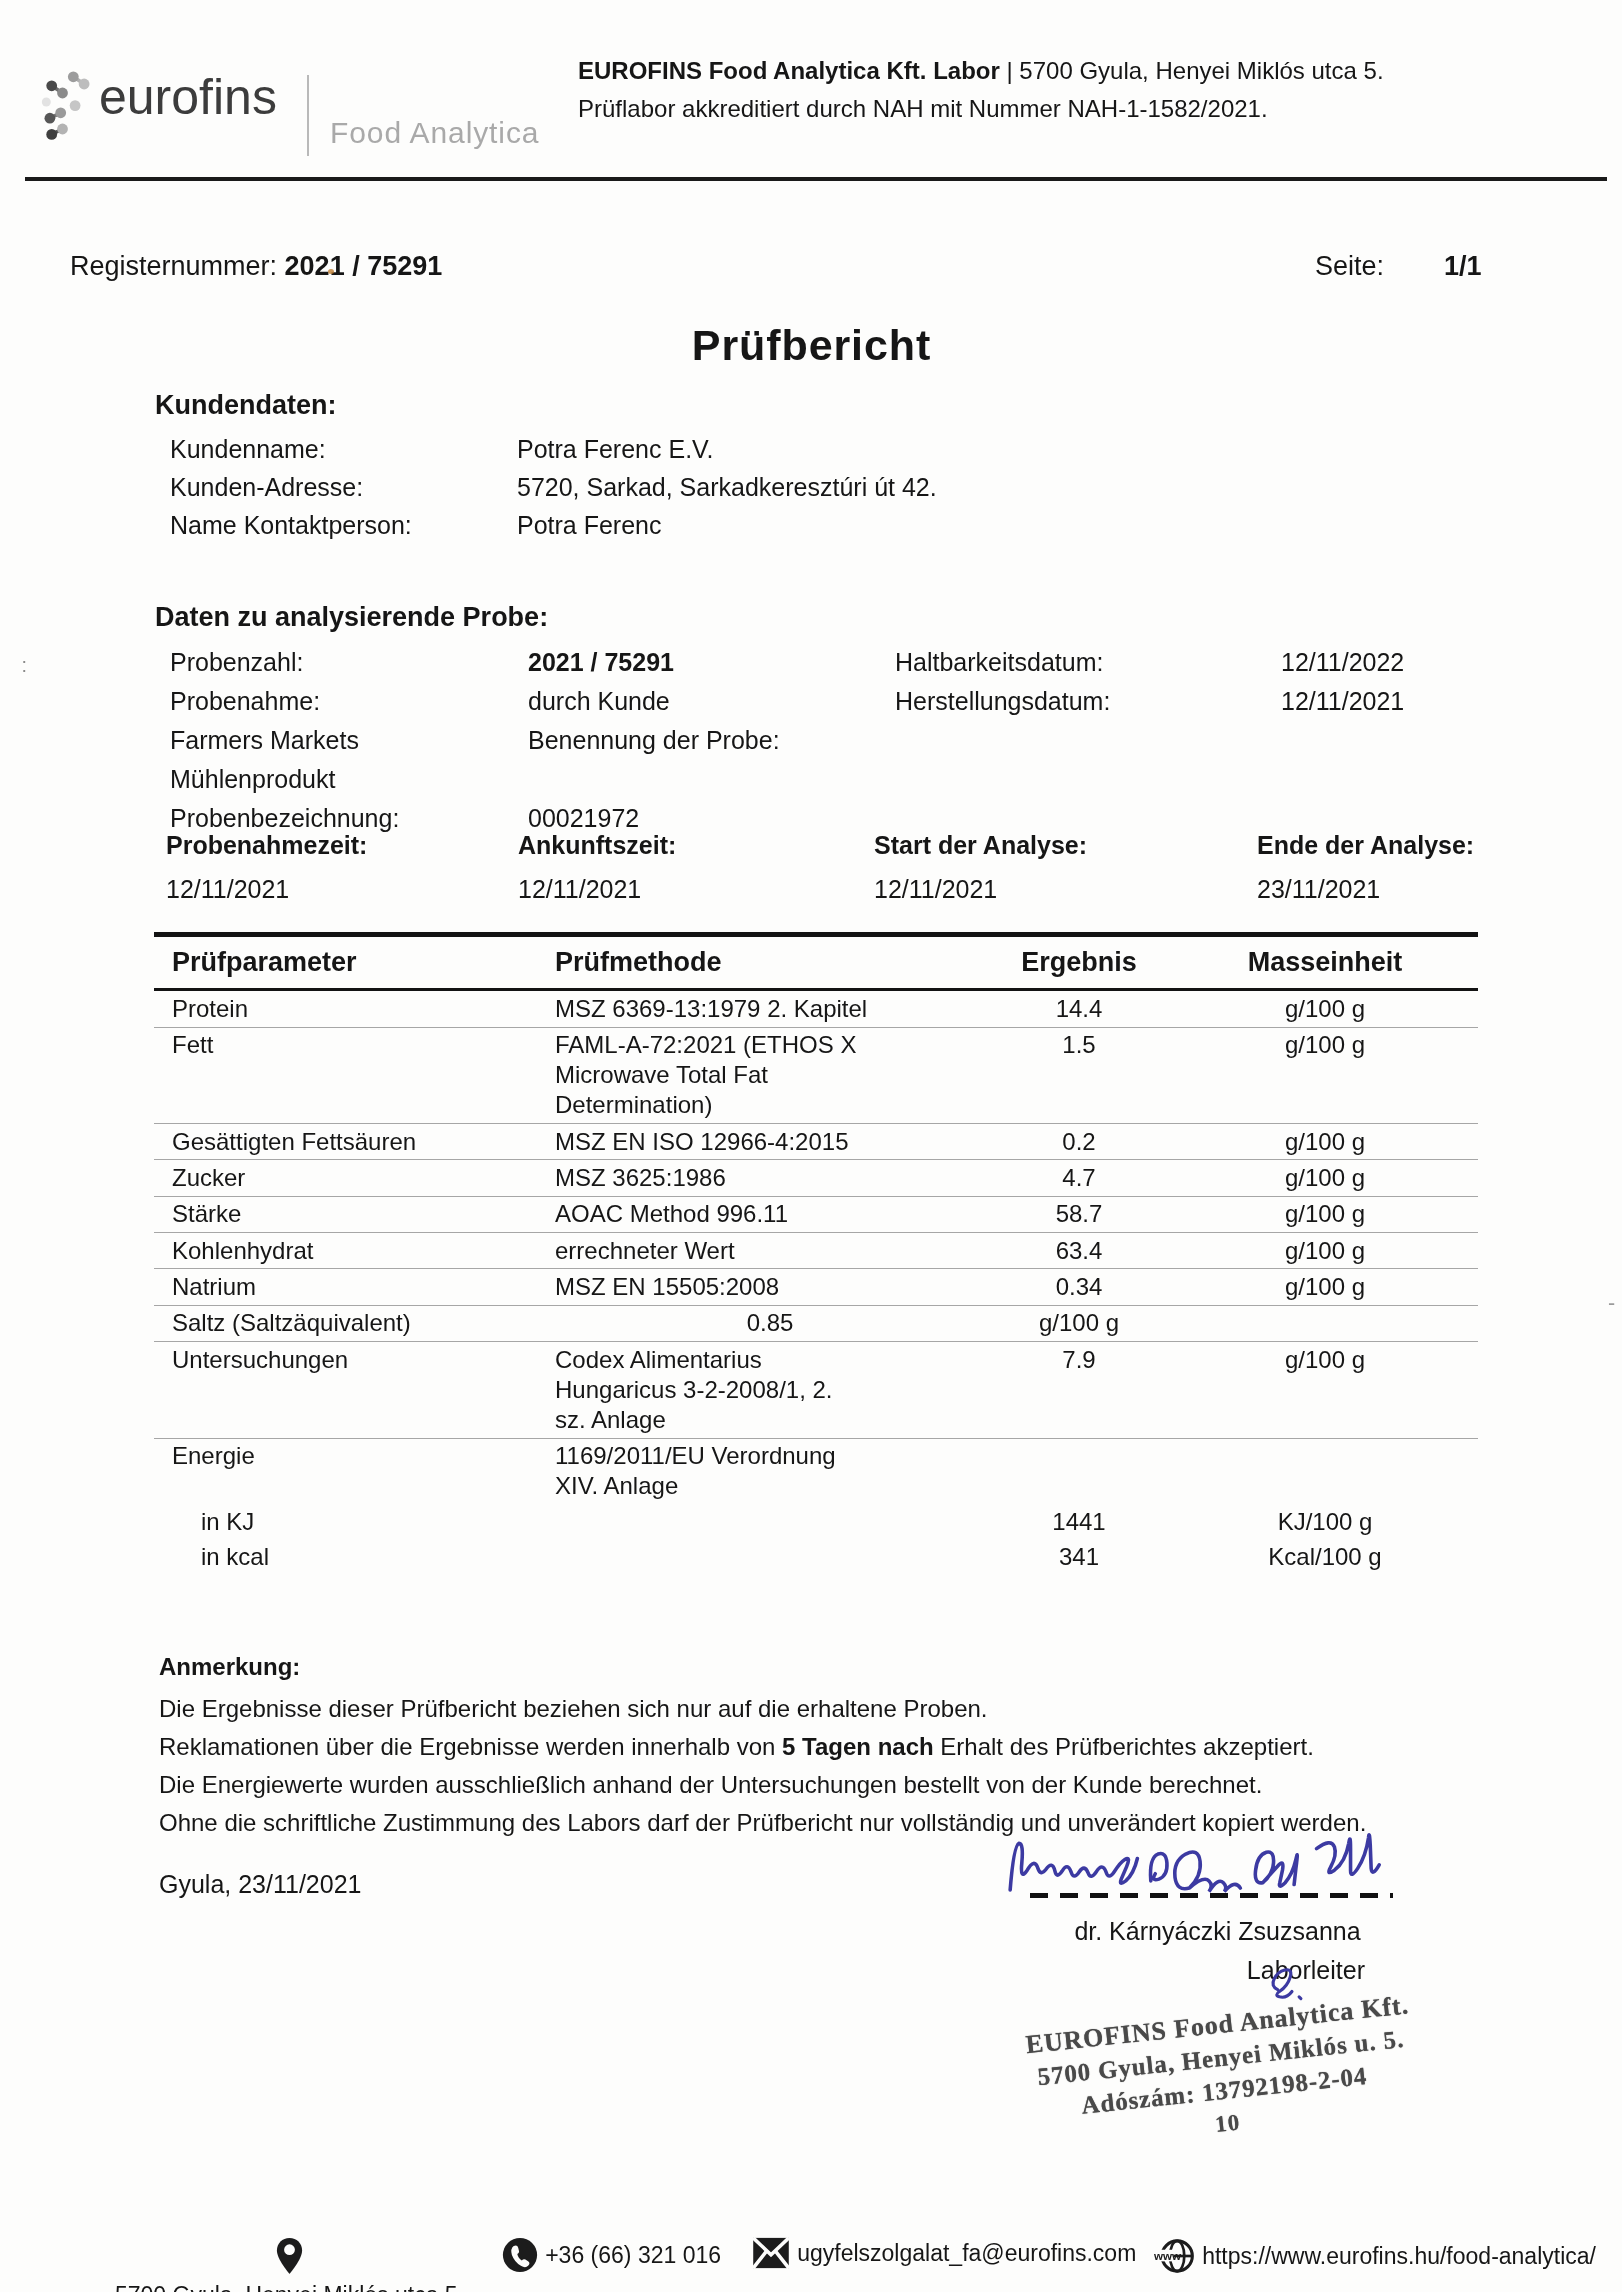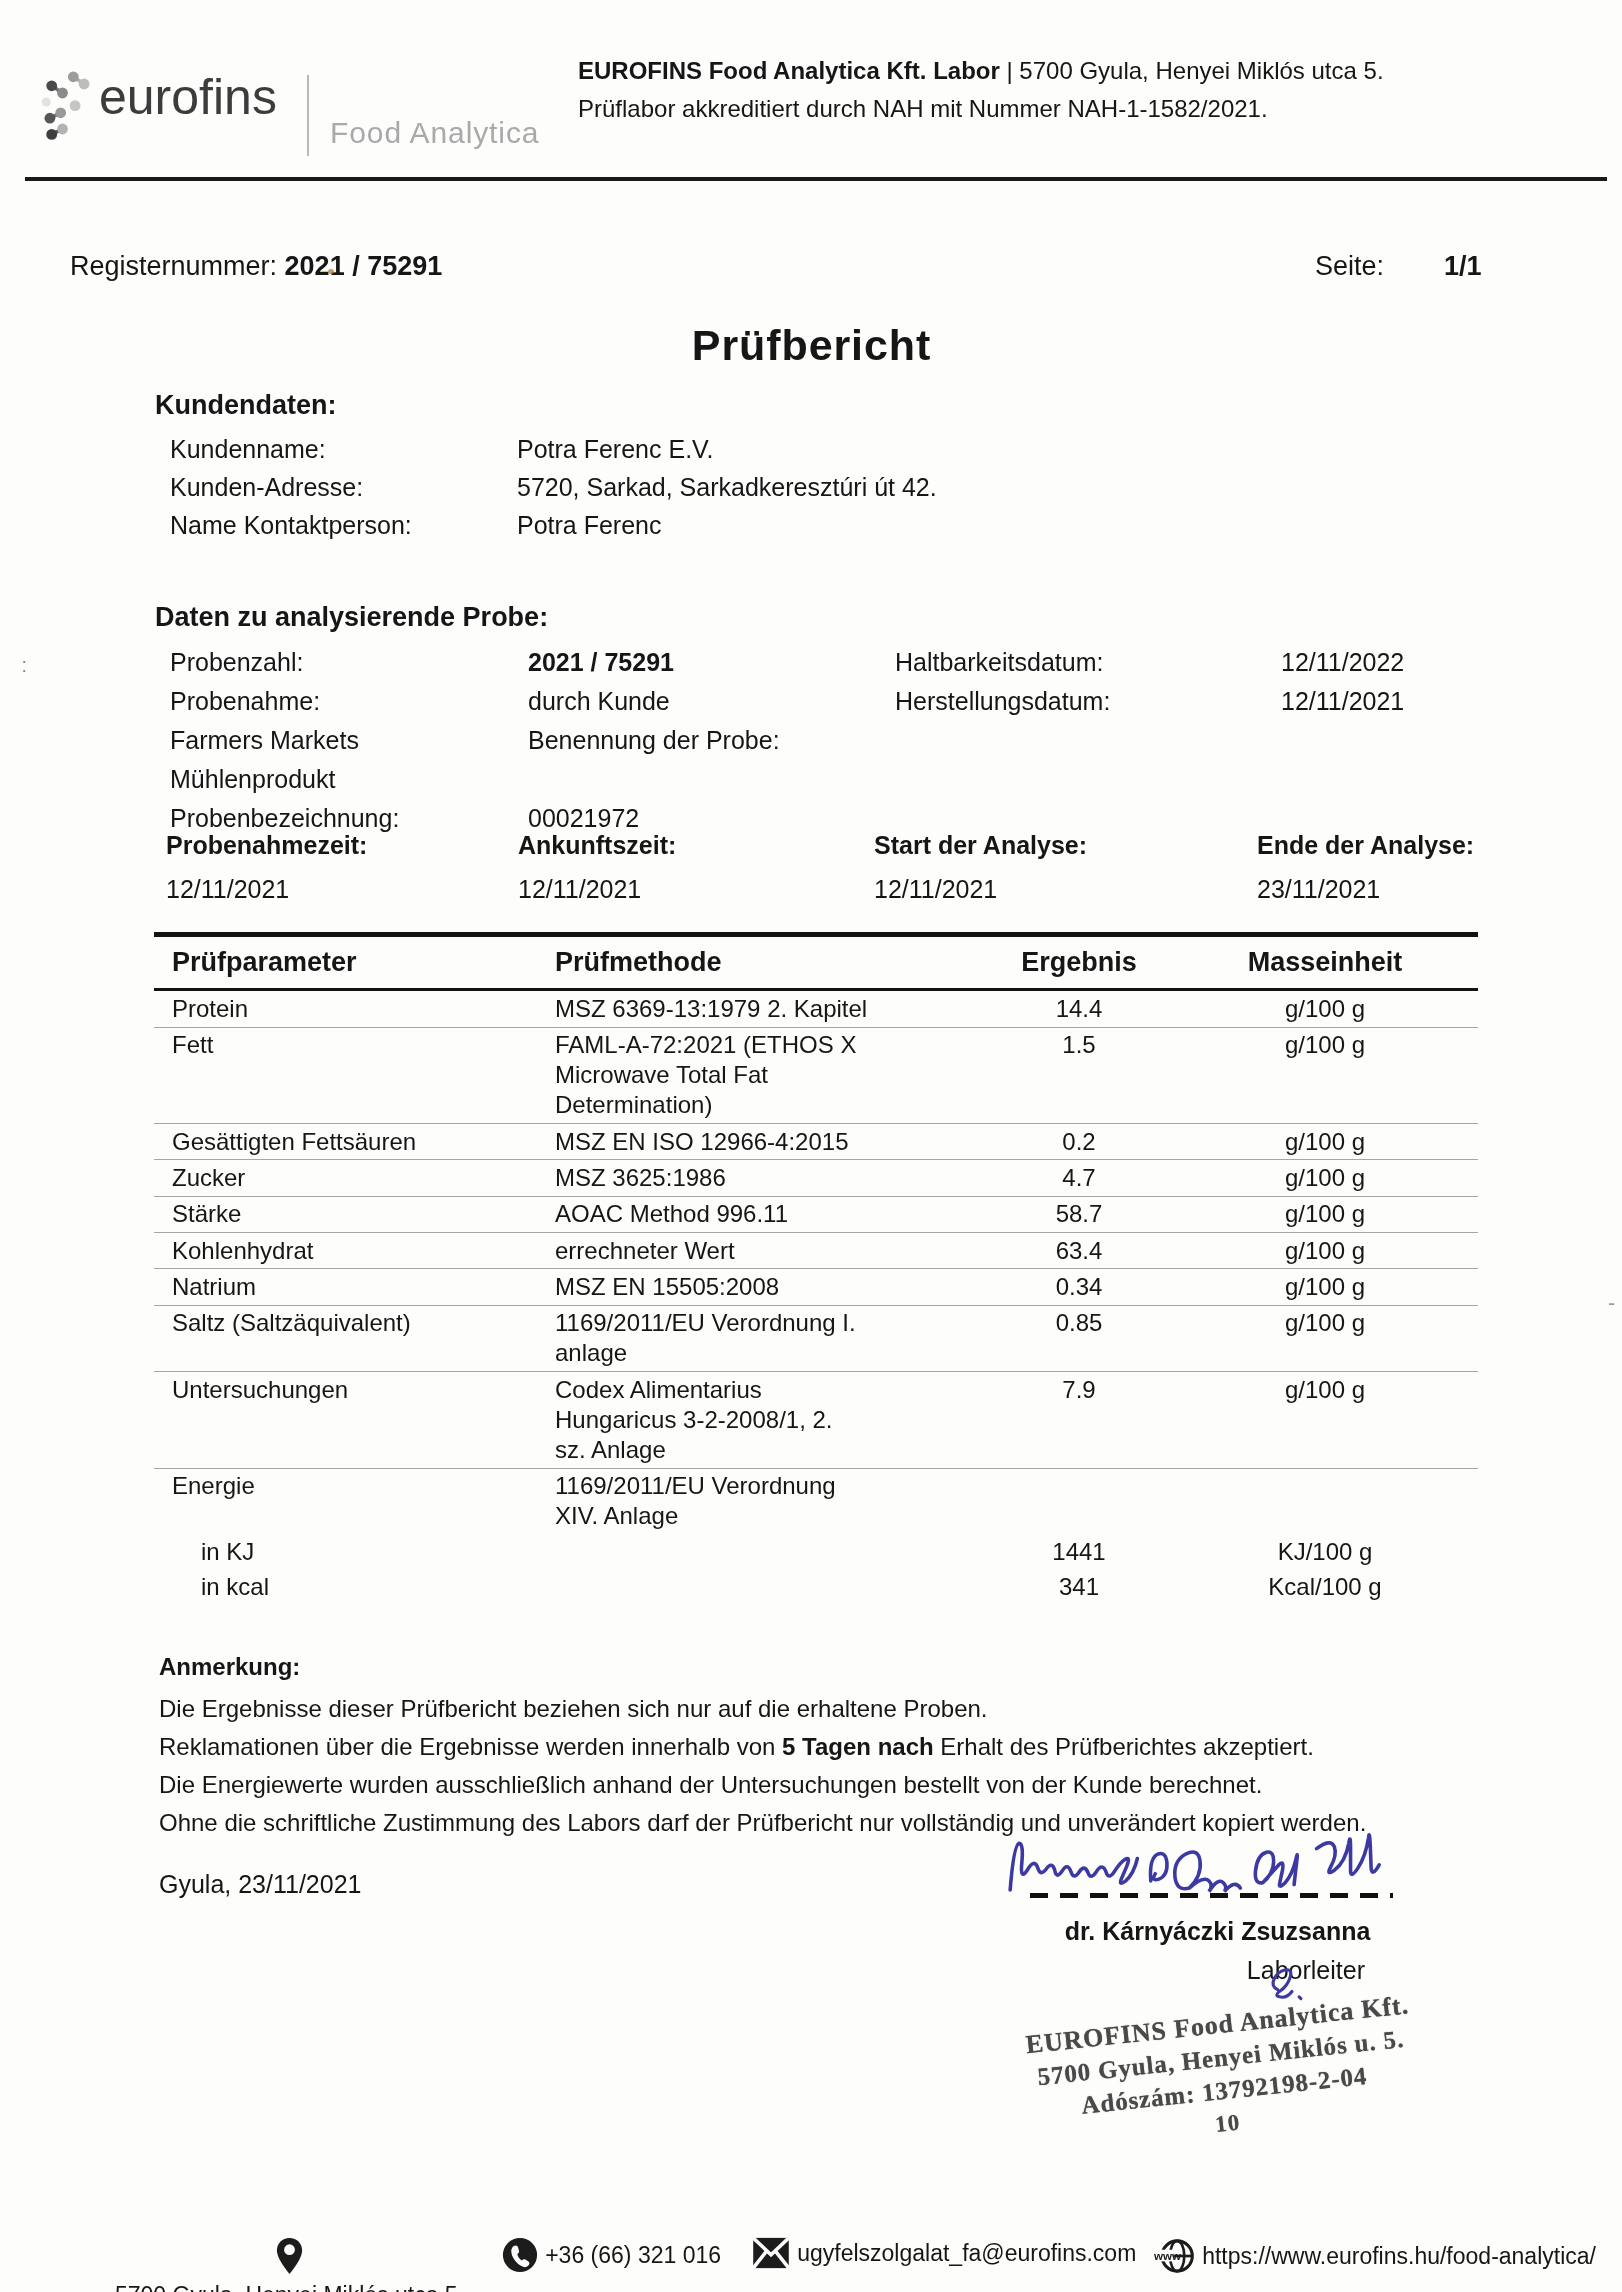--- a/index.html
+++ b/index.html
@@ -51,21 +51,21 @@
   
   .anm{position:absolute;left:159px;top:1653px;}
   .anm-heading{font-size:24px;font-weight:bold;margin-bottom:9px;}
   .anm-line{font-size:24px;line-height:38px;}
   .anm-line b{font-weight:bold;}
   
   .place-date{position:absolute;left:159px;top:1870px;font-size:25px;}
   .sig-svg{position:absolute;left:1003px;top:1818px;}
   .sig-dash{position:absolute;left:1030px;top:1893px;width:363px;height:5.4px;
     background:repeating-linear-gradient(90deg,#111 0 18px,transparent 18px 30px);}
-  .sig-name{position:absolute;left:1016px;top:1917px;width:403px;text-align:center;font-size:25px;font-weight:bold;}
+  .sig-name{position:absolute;left:1016px;top:1917px;width:403px;text-align:center;font-size:25px;}
   .sig-role{position:absolute;left:1016px;top:1956px;width:349px;text-align:right;font-size:25px;}
   .role-curl{position:absolute;left:1265px;top:1954px;}
   
   .stamp{position:absolute;left:954px;top:2008px;width:537px;transform:rotate(-6deg);
     font-family:"Liberation Serif", serif;font-weight:bold;color:#3a3a3a;opacity:.92;
     text-align:center;letter-spacing:0.9px;text-shadow:0 0 0.9px #555;}
   .stamp div{line-height:33px;}
   .stamp .s1{font-size:26px;}
   .stamp .s2{font-size:25px;}
   .stamp .s3{font-size:25px;}
@@ -223,21 +223,20 @@
           <div class="c4">g/100 g</div>
         </div>
         <div class="t-row sep">
           <div class="c1">Natrium</div>
           <div class="c2">MSZ EN 15505:2008</div>
           <div class="c3">0.34</div>
           <div class="c4">g/100 g</div>
         </div>
         <div class="t-row sep">
           <div class="c1">Saltz (Saltzäquivalent)</div>
-          <div class="c2">1169/2011/EU Verordnung I.<br>anlage</div>
           <div class="c3">0.85</div>
           <div class="c4">g/100 g</div>
         </div>
         <div class="t-row sep">
           <div class="c1">Untersuchungen</div>
           <div class="c2">Codex Alimentarius<br>Hungaricus 3-2-2008/1, 2.<br>sz. Anlage</div>
           <div class="c3">7.9</div>
           <div class="c4">g/100 g</div>
         </div>
         <div class="t-row">

